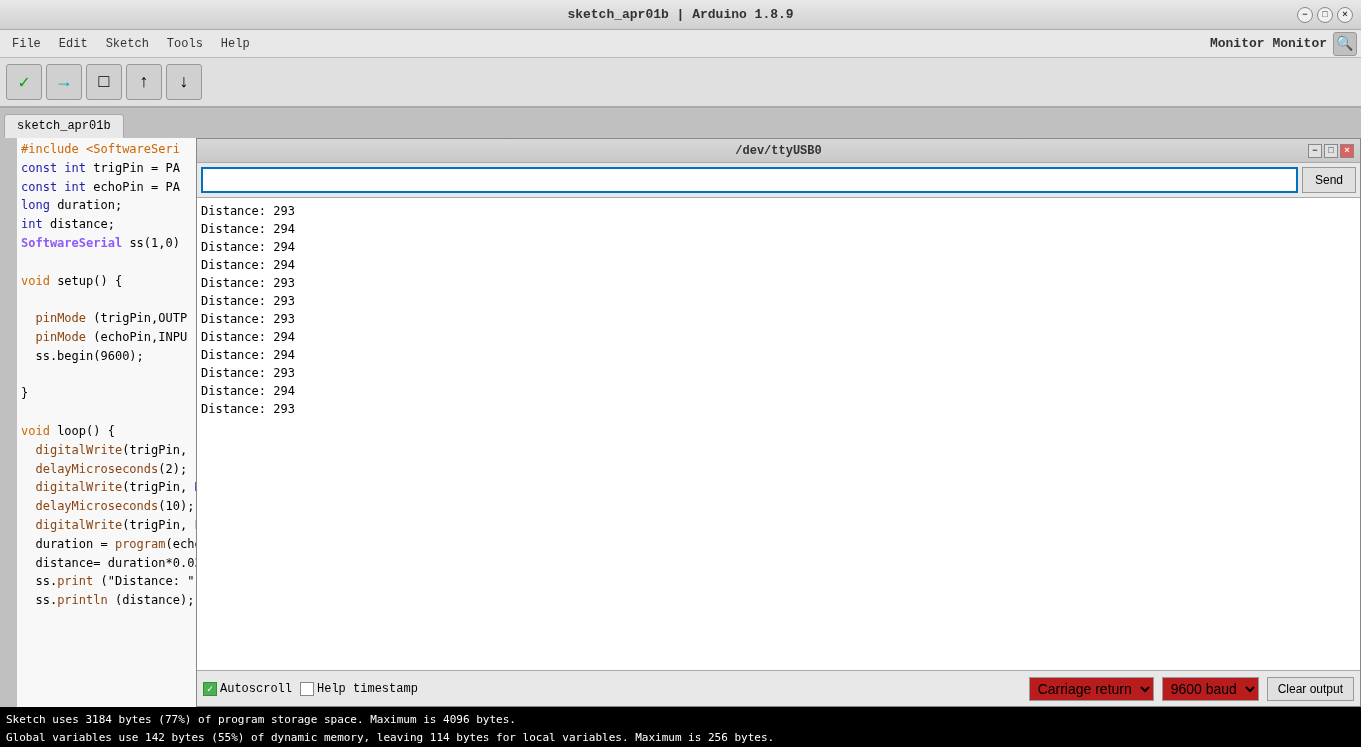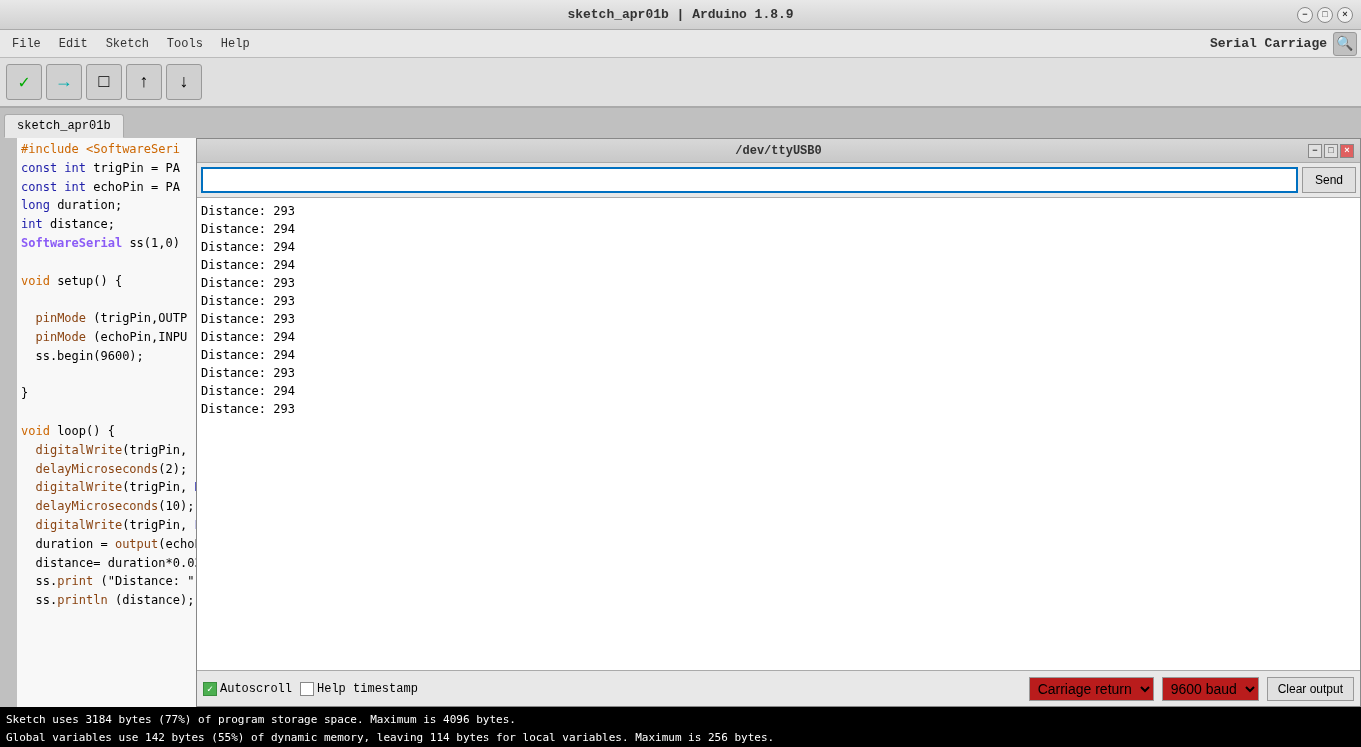--- a/index.html
+++ b/index.html
@@ -337,21 +337,21 @@
   </div>
 </div>
 
 <div id="menu-bar">
   <span class="menu-item">File</span>
   <span class="menu-item">Edit</span>
   <span class="menu-item">Sketch</span>
   <span class="menu-item">Tools</span>
   <span class="menu-item">Help</span>
   <div id="serial-monitor-label">
-    <span>Serial Carriage</span>
+    <span>Monitor Monitor</span>
     <div class="serial-search-btn">🔍</div>
   </div>
 </div>
 
 <div id="toolbar">
   <div class="toolbar-btn" style="color:#00aa00;">✓</div>
   <div class="toolbar-btn" style="color:#00aaaa;">→</div>
   <div class="toolbar-btn">□</div>
   <div class="toolbar-btn">↑</div>
   <div class="toolbar-btn">↓</div>
@@ -380,21 +380,21 @@
     <div class="code-line">&nbsp;&nbsp;ss.begin(9600);</div>
     <div class="code-line">&nbsp;</div>
     <div class="code-line">}</div>
     <div class="code-line">&nbsp;</div>
     <div class="code-line"><span class="kw-void">void</span> loop() {</div>
     <div class="code-line">&nbsp;&nbsp;<span class="kw-func">digitalWrite</span>(trigPin,</div>
     <div class="code-line">&nbsp;&nbsp;<span class="kw-func">delayMicroseconds</span>(2);</div>
     <div class="code-line">&nbsp;&nbsp;<span class="kw-func">digitalWrite</span>(trigPin, <span class="kw-blue">HIGH</span>);</div>
     <div class="code-line">&nbsp;&nbsp;<span class="kw-func">delayMicroseconds</span>(10);</div>
     <div class="code-line">&nbsp;&nbsp;<span class="kw-func">digitalWrite</span>(trigPin, <span class="kw-blue">LOW</span>);</div>
-    <div class="code-line">&nbsp;&nbsp;duration = <span class="kw-func">output</span>(echoPin, );</div>
+    <div class="code-line">&nbsp;&nbsp;duration = <span class="kw-func">program</span>(echoPin, );</div>
     <div class="code-line">&nbsp;&nbsp;distance= duration*0.034/2;</div>
     <div class="code-line">&nbsp;&nbsp;ss.<span class="kw-func">print</span> ("Distance: ");</div>
     <div class="code-line">&nbsp;&nbsp;ss.<span class="kw-func">println</span> (distance);</div>
   </div>
 
   <div id="serial-monitor-window">
 
     <div id="serial-monitor-titlebar">
       <span>/dev/ttyUSB0</span>
       <div id="serial-monitor-win-controls">

